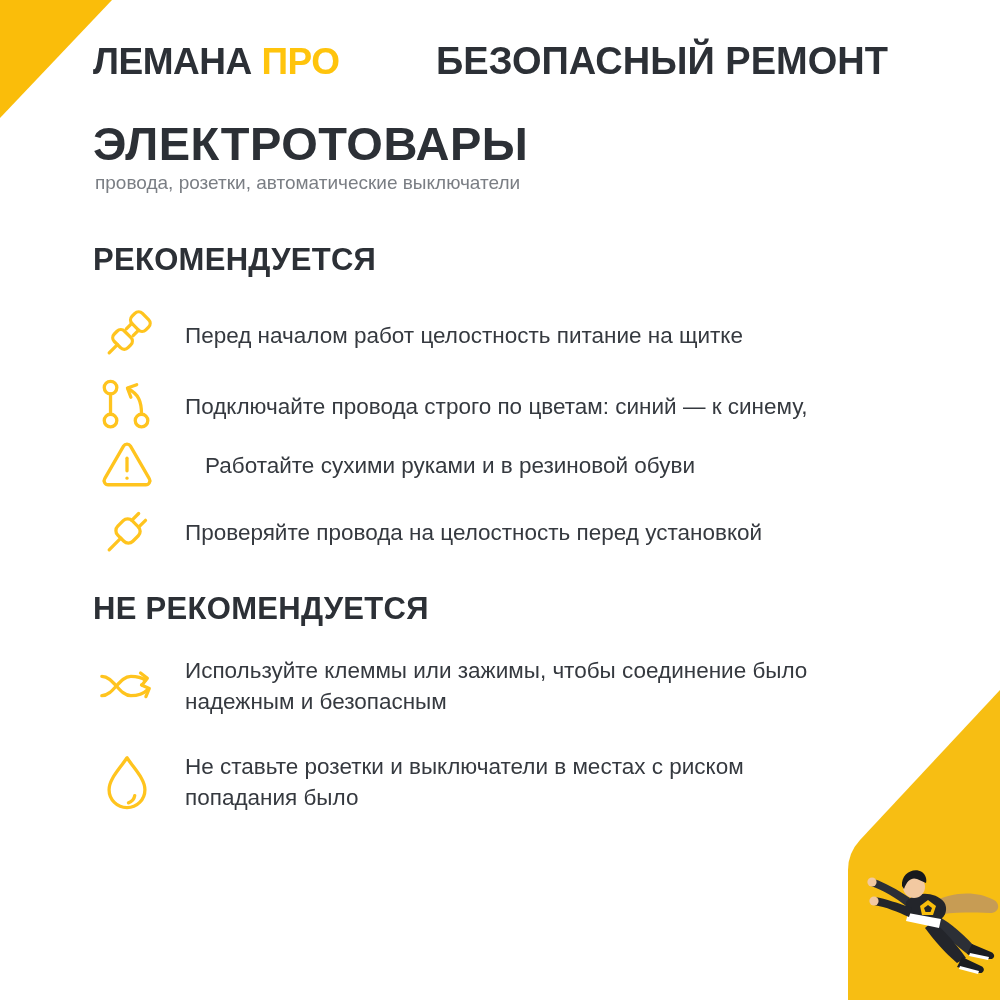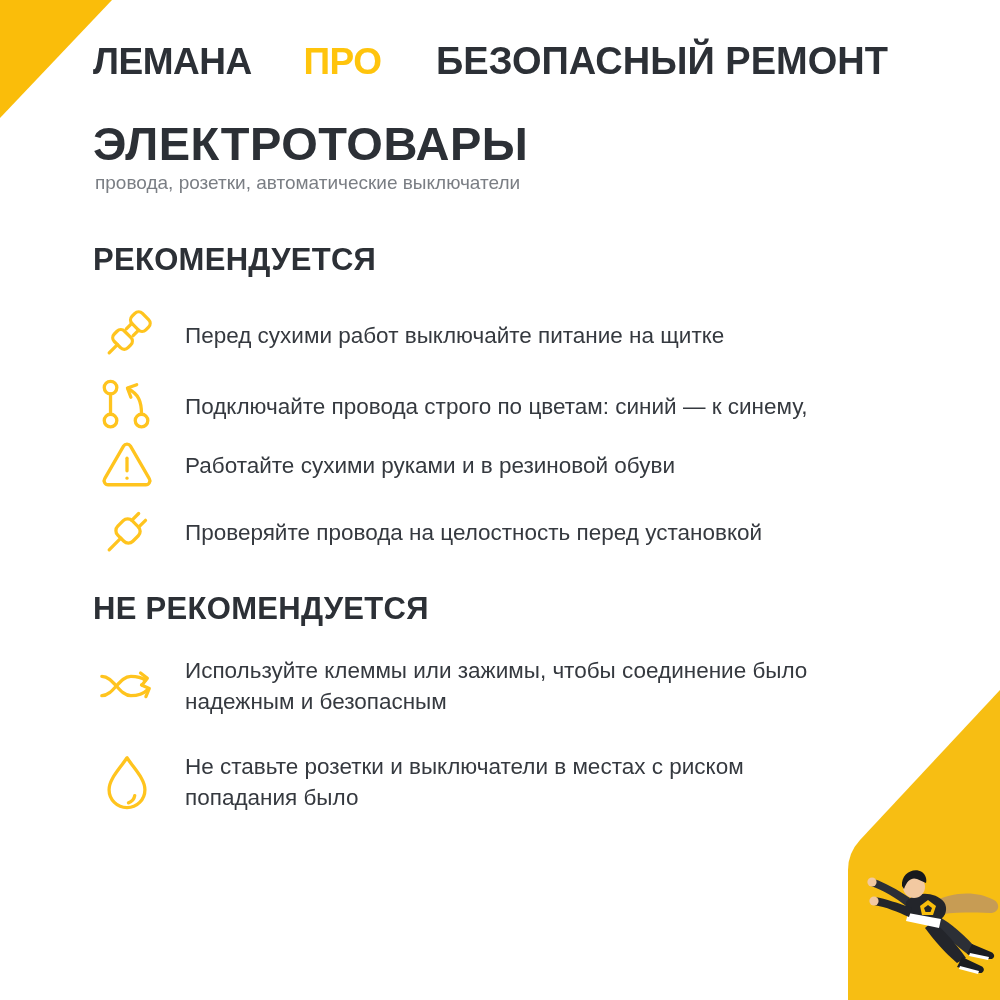--- a/index.html
+++ b/index.html
@@ -21,21 +21,21 @@
   }
   .corner-svg{position:absolute;pointer-events:none;}
   #corner-tl{left:0;top:0;}
   #corner-br{right:0;bottom:0;}
 
   .logo{
     position:absolute;left:93px;top:41px;
     font-size:37px;font-weight:900;letter-spacing:-0.5px;
     color:var(--dark);white-space:nowrap;
   }
-  .logo .accent{color:#FFC40C;margin-left:42px;}
+  .logo .accent{color:#FFC40C;}
   .campaign{
     position:absolute;left:436px;top:40px;
     font-size:38px;font-weight:800;letter-spacing:0px;
     color:var(--dark);white-space:nowrap;text-align:center;
   }
   .page-title{
     position:absolute;left:93px;top:116px;
     font-size:47px;font-weight:800;letter-spacing:0.5px;
     color:var(--dark);
   }
@@ -60,21 +60,21 @@
     display:flex;align-items:center;justify-content:center;
   }
   .item-icon svg{width:62px;height:62px;display:block;}
   .item-text{
     margin-left:26px;
     font-size:22.5px;line-height:31px;font-weight:500;
     color:var(--body);
   }
   #rec-row-1{top:301px;}
   #rec-row-2{top:372px;}
-  #rec-row-3{top:431px;}
+  #rec-row-3{top:431px;gap:20px;}
   #rec-row-4{top:498px;}
   #notrec-row-1{top:652px;}
   #notrec-row-2{top:748px;}
 
   .ic{stroke:var(--icon-yellow);stroke-width:3.4;fill:none;
       stroke-linecap:round;stroke-linejoin:round;}
 </style>
 </head>
 <body>
 
@@ -129,21 +129,21 @@
         <g class="ic" transform="rotate(45 32 32)">
       <rect x="22" y="5" width="20" height="15" rx="5.5"></rect>
       <line x1="27" y1="20" x2="27" y2="28"></line>
           <line x1="37" y1="20" x2="37" y2="28"></line>
       <rect x="22" y="31" width="20" height="15" rx="5.5"></rect>
       <line x1="32" y1="46" x2="32" y2="58"></line>
     </g>
       </svg>
   </div>
   <div class="item-text">
-    <div>Перед сухими работ выключайте питание на щитке</div>
+    <div>Перед началом работ целостность питание на щитке</div>
   </div>
 </div>
 
 <div class="item-row" id="rec-row-2">
   <div class="item-icon">
     <svg viewBox="0 0 64 64">
         <g class="ic">
       <circle cx="15" cy="13" r="6.5"></circle>
       <line x1="15" y1="19.5" x2="15" y2="40.5"></line>
       <circle cx="15" cy="47" r="6.5"></circle>

